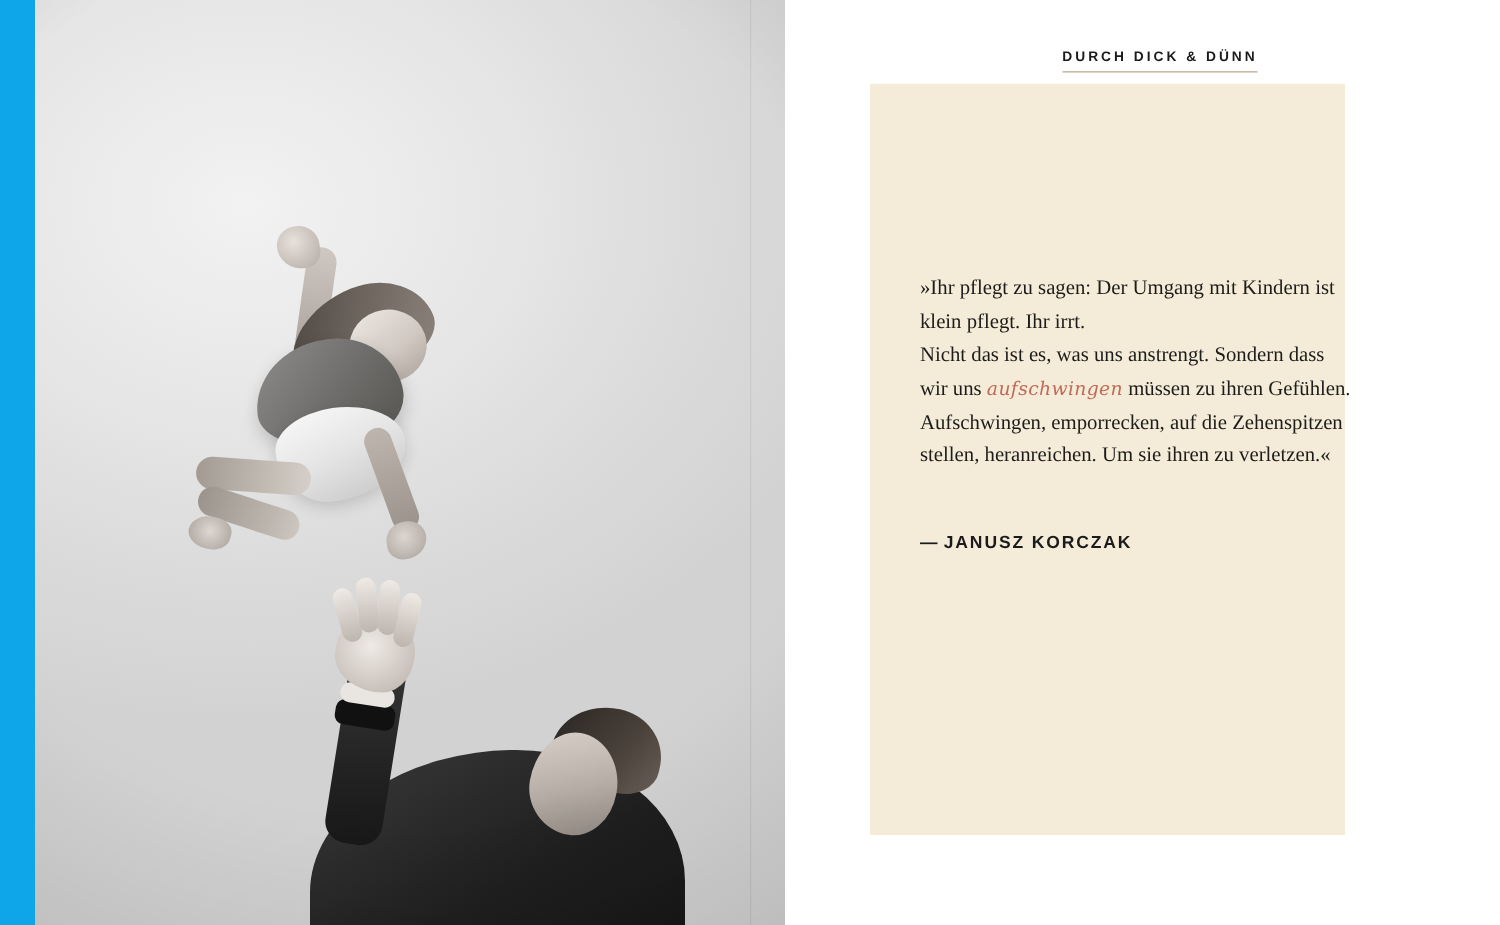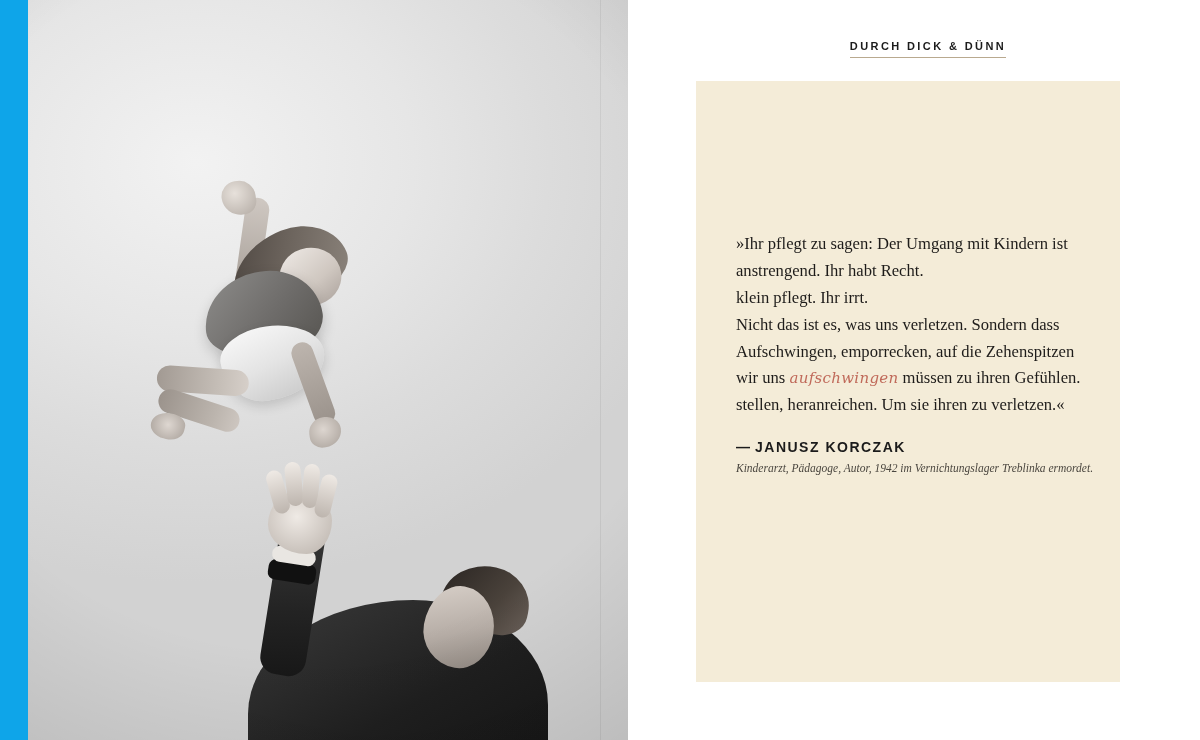--- a/index.html
+++ b/index.html
@@ -270,22 +270,22 @@
   }
   .running-head-inner {
     display: inline-block;
     padding-bottom: 5px;
     border-bottom: 1px solid #b9a98f;
   }
 
   .quote-panel {
     position: absolute;
     left: 68px;
-    top: 81px;
-    width: 424px;
+    top: 67px;
+    width: 380px;
     height: 601px;
     background: #f4ecd8;
   }
   .quote-body {
     position: absolute;
     left: 40px;
     top: 150px;
     width: 392px;
     font-family: "Liberation Serif", serif;
     font-size: 16.6px;
@@ -389,33 +389,31 @@
 
   <div class="page-right">
 
     <div class="running-head">
       <span class="running-head-inner">DURCH DICK &amp; DÜNN</span>
     </div>
 
     <div class="quote-panel">
       <div class="quote-body">
         <p>»Ihr pflegt zu sagen: Der Umgang mit Kindern ist</p>
-        <p>anstrengend. Ihr habt Recht.</p>
         <p>klein pflegt. Ihr irrt.</p>
-        <p>Nicht das ist es, was uns verletzen. Sondern dass</p>
-        <p>Aufschwingen, emporrecken, auf die Zehenspitzen</p>
+        <p>Nicht das ist es, was uns anstrengt. Sondern dass</p>
         <p>
           <span>wir uns </span><span class="handwritten">aufschwingen</span><span> müssen zu ihren Gefühlen.</span>
         </p>
+        <p>Aufschwingen, emporrecken, auf die Zehenspitzen</p>
         <p>stellen, heranreichen. Um sie ihren zu verletzen.«</p>
       </div>
 
       <div class="attribution">
         <div class="attrib-name">
           <span class="attrib-dash">—</span><span>JANUSZ KORCZAK</span>
         </div>
-        <div class="attrib-role">Kinderarzt, Pädagoge, Autor, 1942 im Vernichtungslager Treblinka ermordet.</div>
       </div>
     </div>
 
   </div>
 
 </div>
 
 </body></html>

